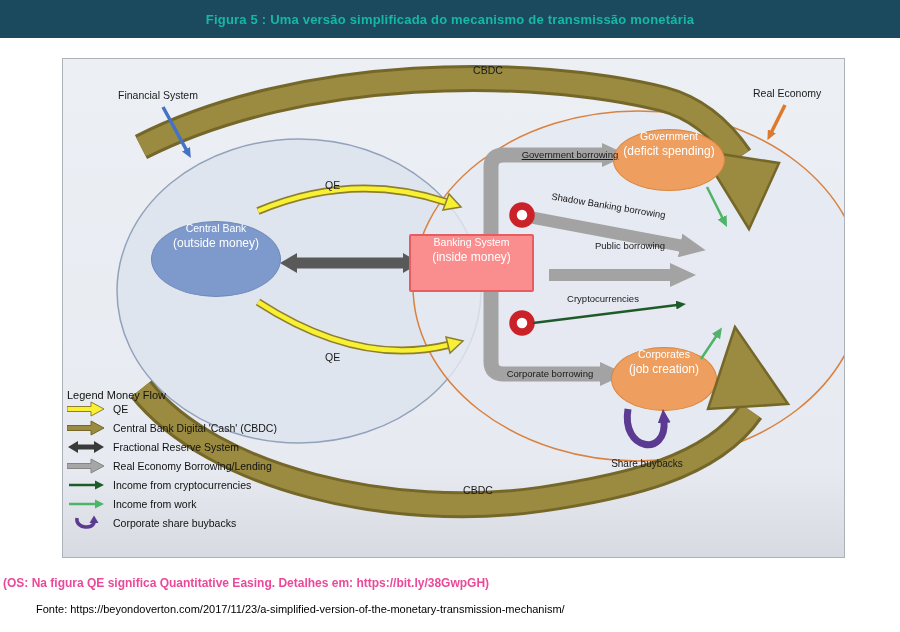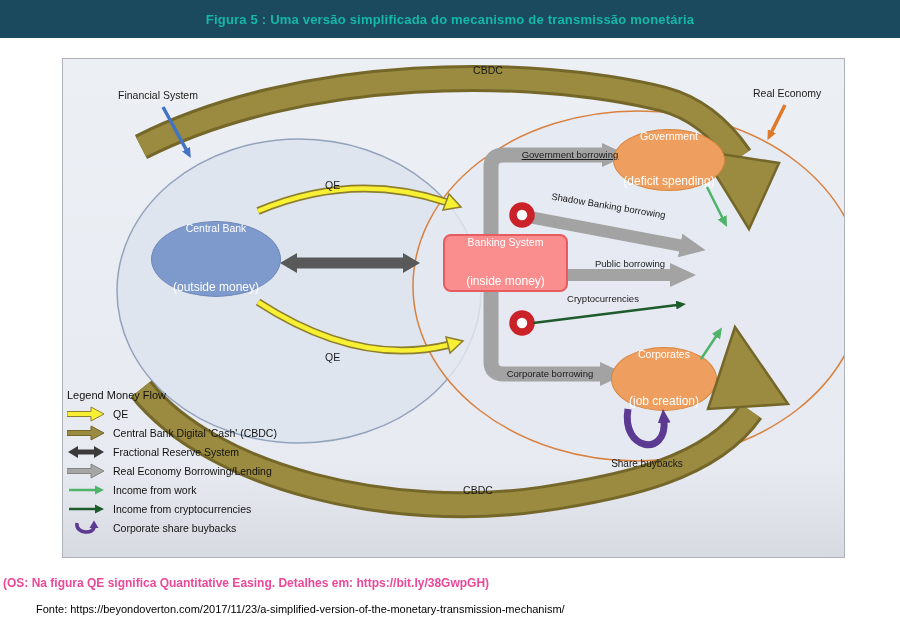--- a/index.html
+++ b/index.html
@@ -9,39 +9,39 @@
   .header { position:absolute; left:0; top:0; width:900px; height:38px; background:#1B4A5F;
             display:flex; align-items:center; justify-content:center; }
   .header .title { color:#14b8a6; font-weight:bold; font-size:13px; letter-spacing:.2px; }
 
   .panel { position:absolute; left:62px; top:58px; width:783px; height:500px;
            border:1px solid #ADB2BA; overflow:hidden;
            background:linear-gradient(180deg,#ECEFF4 0%,#E7EAF0 82%,#D7DAE0 100%); }
   .layer { position:absolute; left:0; top:0; width:783px; height:500px; }
   #svg-under { z-index:1; }
   .node { position:absolute; z-index:2; display:flex; flex-direction:column; align-items:center;
-          justify-content:space-between; color:#ffffff; text-align:center; line-height:1.3; }
+          justify-content:flex-start; color:#ffffff; text-align:center; line-height:1.3; }
   #svg-over { z-index:3; }
   .dlabel, .legend { z-index:4; }
 
   .node.ellipse { border-radius:50%; }
   #node-central-bank { left:88px; top:162px; width:130px; height:76px; background:#7E99CB; border:1px solid #6F88B8; }
-  #node-banking     { left:380px; top:175px; width:125px; height:58px; background:#FA8E8F; border:2px solid #E75C60; border-radius:8px; }
+  #node-banking     { left:346px; top:175px; width:125px; height:58px; background:#FA8E8F; border:2px solid #E75C60; border-radius:2px; }
   #node-government  { left:550px; top:70px;  width:112px; height:62px; background:#EE9F60; border:1px solid #D8863C; }
   #node-public      { left:618px; top:164px; width:152px; height:116px; background:#F0A76C; border:1px solid #D8863C; }
   #node-corporates  { left:548px; top:288px; width:106px; height:64px; background:#EE9F60; border:1px solid #D8863C; }
   .node .t { font-size:10.5px; }
   .node .s { font-size:12px; }
 
   .dlabel { position:absolute; font-size:10.5px; color:#1a1a1a; white-space:nowrap; }
   .dlabel.small { font-size:9.5px; }
   .dlabel.c { text-align:center; }
 
   .legend { position:absolute; left:4px; top:330px; width:250px; }
-  .legend .ltitle { font-size:11px; color:#111; margin-bottom:5px; }
+  .legend .ltitle { font-size:11px; color:#111; }
   .lrow { display:flex; align-items:center; height:16px; margin-bottom:3px; }
   .licon { width:38px; height:16px; margin-right:8px; flex:none; }
   .llabel { font-size:10.5px; color:#111; white-space:nowrap; }
 
   .note   { position:absolute; left:3px; top:576px; font-size:12px; font-weight:bold; color:#ec4899; }
   .source { position:absolute; left:3px; top:603px; font-size:11px; color:#000;margin-left:33px; }
 </style>
 </head>
 <body>
 
@@ -145,21 +145,21 @@
     <div class="dlabel" style="left:690px; top:28px;text-align:right;">Real Economy</div>
 
     <div class="dlabel c" style="left:400px; top:5px; width:50px;">CBDC</div>
     <div class="dlabel c" style="left:390px; top:425px; width:50px;">CBDC</div>
 
     <div class="dlabel" style="left:262px; top:120px;">QE</div>
     <div class="dlabel" style="left:262px; top:292px;">QE</div>
 
     <div class="dlabel small c" style="left:438px; top:90px; width:138px;text-decoration:underline;">Government borrowing</div>
     <div class="dlabel small c" style="left:473px; top:141px; width:145px; transform:rotate(9.5deg);">Shadow Banking borrowing</div>
-    <div class="dlabel small c" style="left:482px; top:199px; width:134px;padding-left:36px;">Public borrowing</div>
+    <div class="dlabel small c" style="left:482px; top:181px; width:134px;padding-left:36px;">Public borrowing</div>
     <div class="dlabel small c" style="left:470px; top:234px; width:140px;">Cryptocurrencies</div>
     <div class="dlabel small c" style="left:418px; top:309px; width:138px;">Corporate borrowing</div>
     <div class="dlabel c" style="left:522px; top:399px; width:124px; font-size:10px;">Share buybacks</div>
 
     <div class="legend">
       <div class="ltitle">Legend Money Flow</div>
 
       <div class="lrow">
         <svg class="licon" viewBox="0 0 38 16">
           <polygon points="0,5.5 24,5.5 24,1 37,8 24,15 24,10.5 0,10.5" fill="#F8F032" stroke="#8E7F2F" stroke-width="1"></polygon>
@@ -183,36 +183,36 @@
 
       <div class="lrow">
         <svg class="licon" viewBox="0 0 38 16">
           <polygon points="0,5.5 24,5.5 24,1 37,8 24,15 24,10.5 0,10.5" fill="#A6A6A6" stroke="#858585" stroke-width="1"></polygon>
         </svg>
         <span class="llabel">Real Economy Borrowing/Lending</span>
       </div>
 
       <div class="lrow">
         <svg class="licon" viewBox="0 0 38 16">
+          <line x1="2" y1="8" x2="28" y2="8" stroke="#1E5B2B" stroke-width="2.5"></line>
+          <polygon points="28,3.5 37,8 28,12.5" fill="#1E5B2B"></polygon>
+        </svg>
+        <span class="llabel">Income from cryptocurrencies</span>
+      </div>
+
+      <div class="lrow">
+        <svg class="licon" viewBox="0 0 38 16">
           <line x1="2" y1="8" x2="28" y2="8" stroke="#4FB36A" stroke-width="2.5"></line>
           <polygon points="28,3.5 37,8 28,12.5" fill="#4FB36A"></polygon>
         </svg>
         <span class="llabel">Income from work</span>
       </div>
 
       <div class="lrow">
         <svg class="licon" viewBox="0 0 38 16">
-          <line x1="2" y1="8" x2="28" y2="8" stroke="#1E5B2B" stroke-width="2.5"></line>
-          <polygon points="28,3.5 37,8 28,12.5" fill="#1E5B2B"></polygon>
-        </svg>
-        <span class="llabel">Income from cryptocurrencies</span>
-      </div>
-
-      <div class="lrow">
-        <svg class="licon" viewBox="0 0 38 16">
           <path d="M10,3 C8,14 28,15 27,6" fill="none" stroke="#5C3A92" stroke-width="3.5"></path>
           <polygon points="22.5,8 31.5,8 27,0.5" fill="#5C3A92"></polygon>
         </svg>
         <span class="llabel">Corporate share buybacks</span>
       </div>
     </div>
 
   </div>
 
   <div class="note">(OS: Na figura QE significa Quantitative Easing. Detalhes em: https://bit.ly/38GwpGH)</div>

